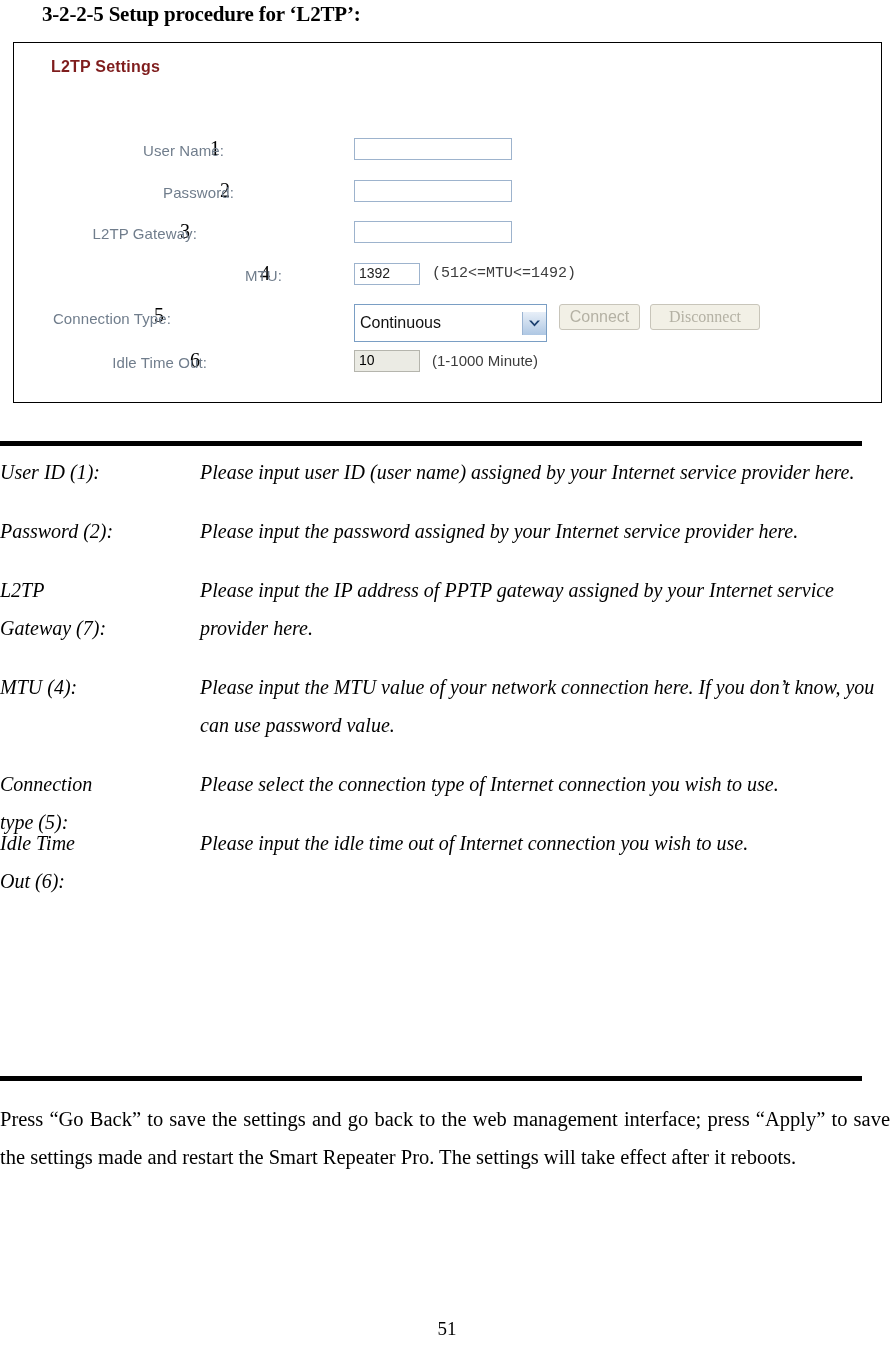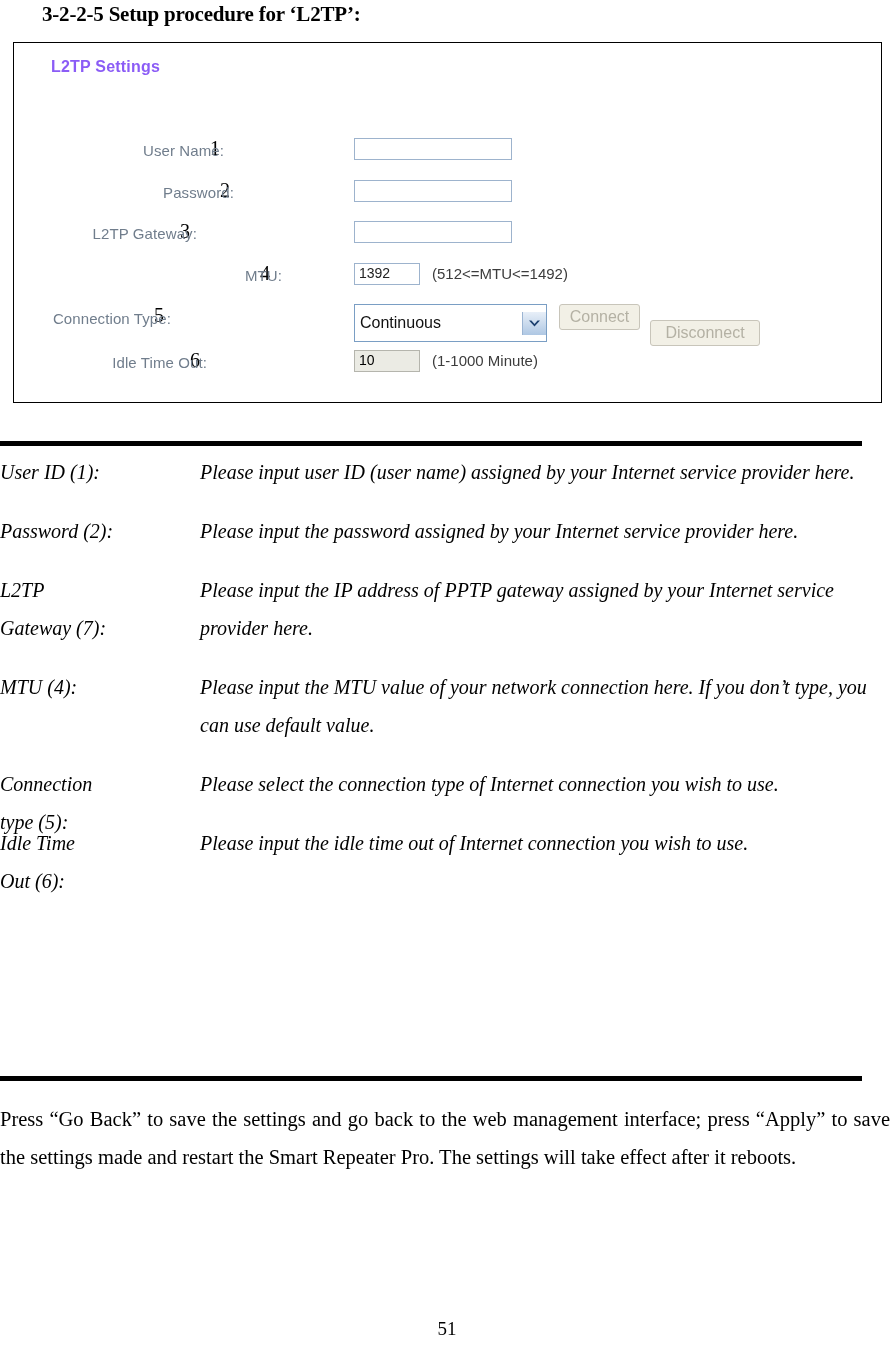--- a/index.html
+++ b/index.html
@@ -41,21 +41,21 @@
     box-sizing: border-box;
     font-family: "Liberation Sans", sans-serif;
     overflow: hidden;
   }
   .panel-title {
     position: absolute;
     left: 37px;
     top: 15px;
     font-size: 16px;
     font-weight: bold;
-    color: #8b5cf6;
+    color: #7f1d1d;
     letter-spacing: 0.2px;
   }
 
   .form-row {
     position: absolute;
     left: 0;
     width: 100%;
     height: 28px;
     display: flex;
     align-items: center;
@@ -256,38 +256,38 @@
   <div class="form-row row-3">
     <span class="callout" style="left:166px; top:2px;">3</span>
     <span class="field-label" style="left:-133px;">L2TP Gateway:</span>
     <span class="text-input w-long" style="top:2px;"></span>
   </div>
 
   <div class="form-row row-4">
     <span class="callout" style="left:246px; top:2px;">4</span>
     <span class="field-label" style="left:-48px;">MTU:</span>
     <span class="text-input w-short" style="top:2px;">1392</span>
-    <span class="hint" style="left:418px; top:4px;">(512&lt;=MTU&lt;=1492)</span>
+    <span class="hint" style="left:418px; top:4px;font-family:Liberation Mono, monospace;">(512&lt;=MTU&lt;=1492)</span>
   </div>
 
   <div class="form-row row-5">
     <span class="callout" style="left:140px; top:1px;">5</span>
     <span class="field-label" style="left:-159px;">Connection Type:</span>
 
     <span class="select-box" style="top:0px;">
       <span class="select-value">Continuous</span>
       <span class="select-arrow">
         <svg width="13" height="9" viewBox="0 0 13 9">
           <path d="M1 1.5 L6.5 7.5 L12 1.5 L9.6 1.5 L6.5 4.9 L3.4 1.5 Z" fill="#1b3f6e"></path>
         </svg>
       </span>
     </span>
 
     <span class="btn-disabled btn-connect" style="top:0px;">Connect</span>
-    <span class="btn-disabled btn-disconnect" style="top:16px;">Disconnect</span>
+    <span class="btn-disabled btn-disconnect" style="top:0px;font-family:Liberation Serif, serif;">Disconnect</span>
   </div>
 
   <div class="form-row row-6">
     <span class="callout" style="left:176px; top:2px;">6</span>
     <span class="field-label" style="left:-123px;">Idle Time Out:</span>
     <span class="text-input w-short input-disabled" style="top:2px;">10</span>
     <span class="hint" style="left:418px; top:4px;">(1-1000 Minute)</span>
   </div>
 
 </div>
@@ -307,21 +307,21 @@
   </div>
 
   <div class="def-item">
     <div class="def-term">L2TP
 Gateway (7):</div>
     <div class="def-desc">Please input the IP address of PPTP gateway assigned by your Internet service provider here.</div>
   </div>
 
   <div class="def-item">
     <div class="def-term">MTU (4):</div>
-    <div class="def-desc">Please input the MTU value of your network connection here. If you don’t type, you can use default value.</div>
+    <div class="def-desc">Please input the MTU value of your network connection here. If you don’t know, you can use password value.</div>
   </div>
 
   <div class="def-item">
     <div class="def-term">Connection
 type (5):</div>
     <div class="def-desc">Please select the connection type of Internet connection you wish to use.</div>
   </div>
 
   <div class="def-item">
     <div class="def-term">Idle Time

